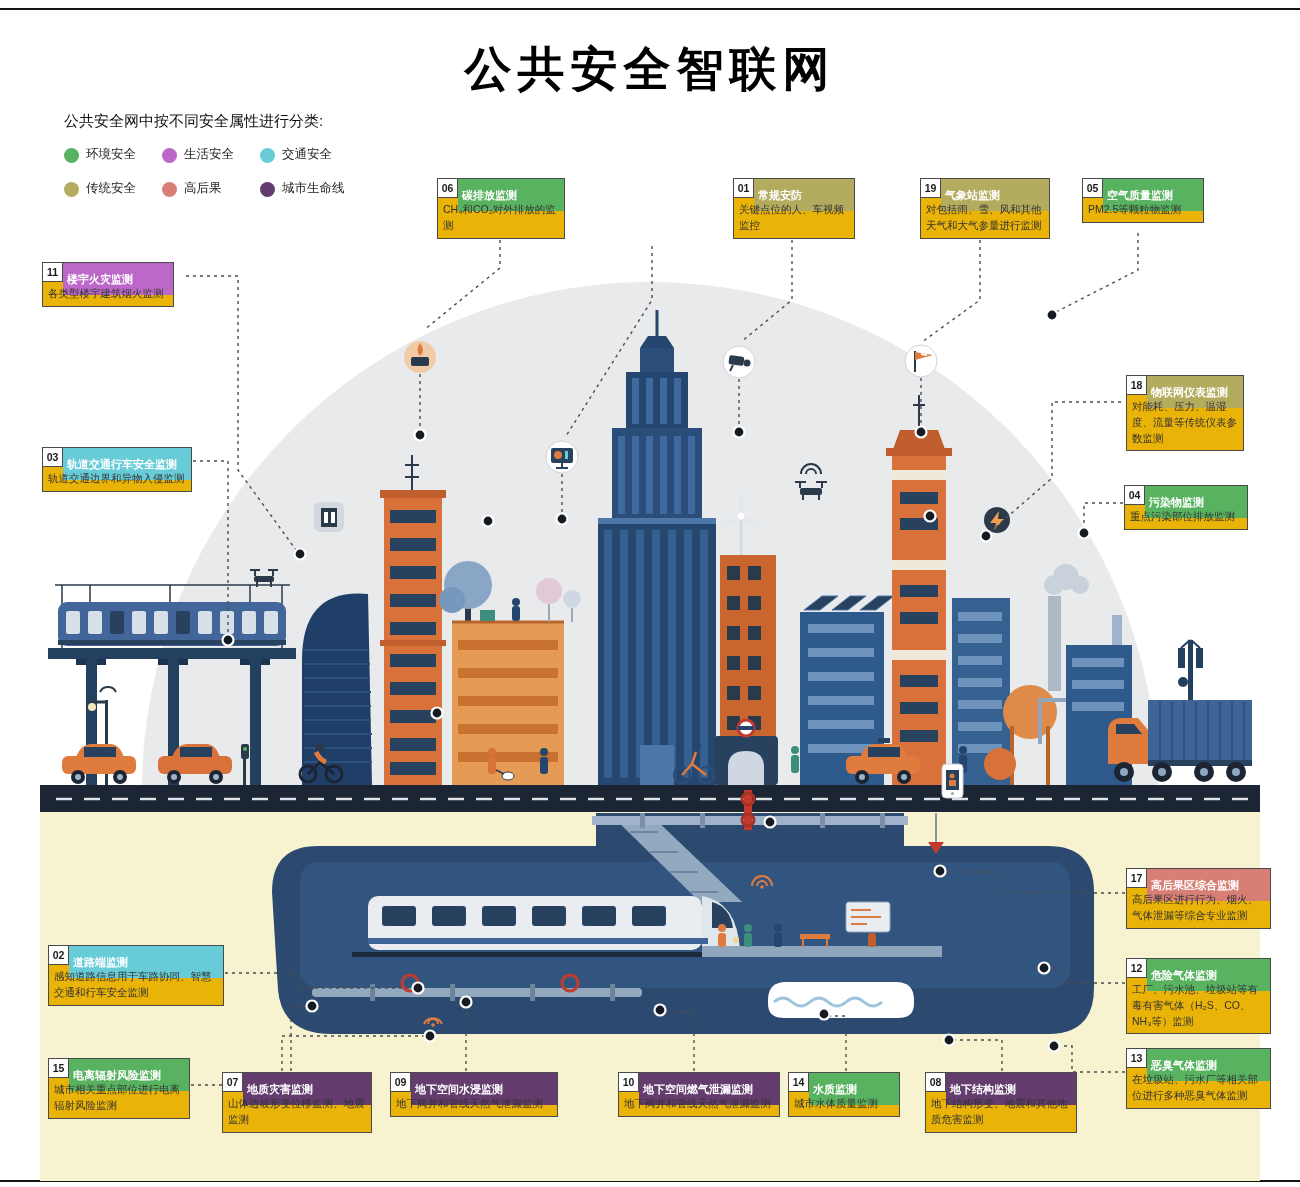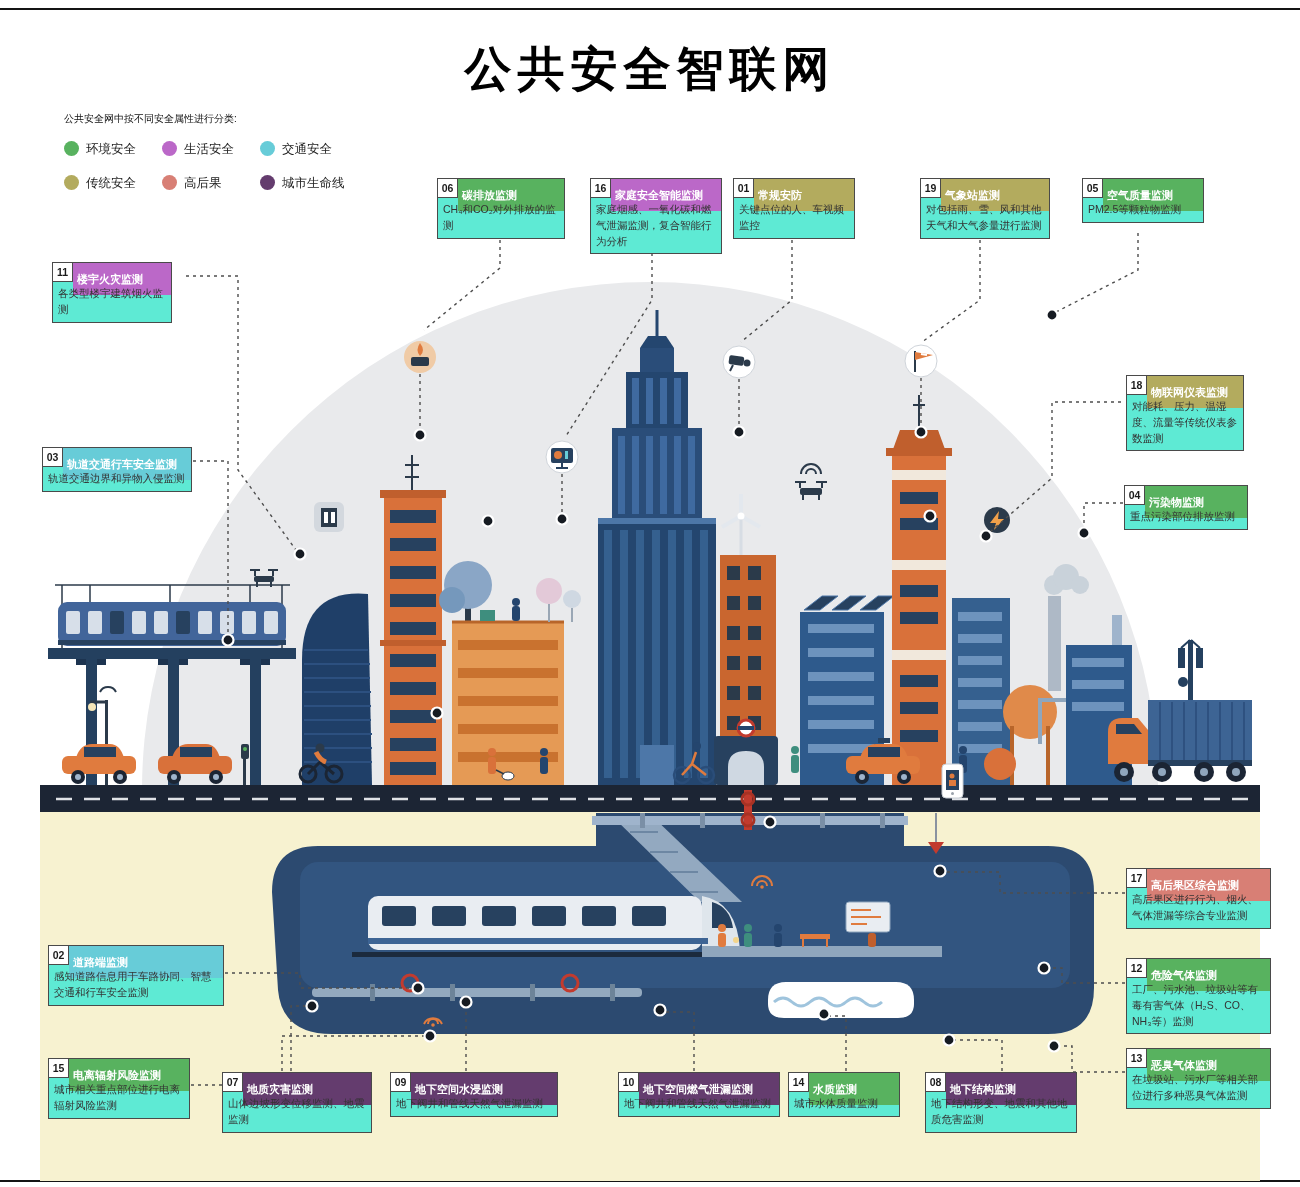--- a/index.html
+++ b/index.html
@@ -3,50 +3,50 @@
 <meta charset="utf-8">
 <style>
   html,body{margin:0;padding:0;background:#fff;}
   .canvas{position:relative;width:1300px;height:1187px;background:#fff;overflow:hidden;
           font-family:"Liberation Sans","DejaVu Sans",sans-serif;}
   .rule{position:absolute;left:0;width:1300px;height:2px;background:#141414;}
   .rule-top{top:8px}.rule-bottom{bottom:5px}
   .title{position:absolute;top:38px;left:0;width:100%;text-align:center;
          font-size:47px;font-weight:bold;letter-spacing:6px;color:#000;}
   .legend{position:absolute;left:64px;top:112px;z-index:6;}
-  .legend-caption{font-size:10px;color:#111;margin-bottom:15px;}
+  .legend-caption{font-size:15px;color:#111;margin-bottom:15px;}
   .legend-grid{display:grid;grid-template-columns:98px 98px 110px;row-gap:17px;}
-  .legend-item{display:flex;align-items:flex-start;gap:7px;font-size:12.5px;color:#222;white-space:nowrap;}
+  .legend-item{display:flex;align-items:flex-end;gap:7px;font-size:12.5px;color:#222;white-space:nowrap;}
   .dot{width:15px;height:15px;border-radius:50%;flex:0 0 auto;}
   .dot-env{background:#58b25f}.dot-life{background:#bb68c8}.dot-traffic{background:#67ccd8}
   .dot-trad{background:#b3ab5e}.dot-hc{background:#d87f75}.dot-lifeline{background:#643c6e}
 
   .city{position:absolute;left:0;top:0;width:1300px;height:1187px;z-index:1;}
 
   .callout{position:absolute;z-index:7;}
   .c-head{display:flex;border:1px solid #4a4a4a;height:18px;background:#fff;}
   .c-num{background:#fff;color:#1a1a1a;min-width:19px;display:flex;align-items:center;justify-content:center;
          font-size:10.5px;font-weight:bold;border-right:1px solid #4a4a4a;}
   .c-title{flex:1;color:#fff;font-size:11px;font-weight:bold;display:flex;align-items:center;
            padding:16px 4px;white-space:nowrap;overflow:hidden;}
-  .c-desc{border:1px solid #4a4a4a;border-top:none;background:#5eead4;font-size:10.5px;color:#333;
+  .c-desc{border:1px solid #4a4a4a;border-top:none;background:#eab308;font-size:10.5px;color:#333;
           padding:4px 5px;line-height:1.5;}
   .cat-env .c-title{background:#58b25f}
   .cat-life .c-title{background:#bb68c8}
   .cat-traffic .c-title{background:#67ccd8}
   .cat-trad .c-title{background:#b3ab5e}
   .cat-hc .c-title{background:#d87f75}
   .cat-lifeline .c-title{background:#643c6e}
 
   .pos-c06{left:437px;top:178px;width:128px}
   .pos-c16{left:590px;top:178px;width:132px}
   .pos-c01{left:733px;top:178px;width:122px}
   .pos-c19{left:920px;top:178px;width:130px}
   .pos-c05{left:1082px;top:178px;width:122px}
-  .pos-c11{left:52px;top:262px;width:120px}
+  .pos-c11{left:42px;top:262px;width:132px}
   .pos-c18{left:1126px;top:375px;width:118px}
   .pos-c03{left:42px;top:447px;width:150px}
   .pos-c04{left:1124px;top:485px;width:124px}
   .pos-c17{left:1126px;top:868px;width:145px}
   .pos-c12{left:1126px;top:958px;width:145px}
   .pos-c13{left:1126px;top:1048px;width:145px}
   .pos-c02{left:48px;top:945px;width:176px}
   .pos-c15{left:48px;top:1058px;width:142px}
   .pos-c07{left:222px;top:1072px;width:150px}
   .pos-c09{left:390px;top:1072px;width:168px}
@@ -580,27 +580,20 @@
     </g>
   </svg>
 
   <div class="callout cat-env pos-c06">
     <div class="c-head">
         <span class="c-num">06</span>
         <span class="c-title">碳排放监测</span>
       </div>
     <div class="c-desc">CH₄和CO₂对外排放的监测</div>
   </div>
-  <div class="callout cat-life pos-c16">
-    <div class="c-head">
-        <span class="c-num">16</span>
-        <span class="c-title">家庭安全智能监测</span>
-      </div>
-    <div class="c-desc">家庭烟感、一氧化碳和燃气泄漏监测，复合智能行为分析</div>
-  </div>
   <div class="callout cat-trad pos-c01">
     <div class="c-head">
         <span class="c-num">01</span>
         <span class="c-title">常规安防</span>
       </div>
     <div class="c-desc">关键点位的人、车视频监控</div>
   </div>
   <div class="callout cat-trad pos-c19">
     <div class="c-head">
         <span class="c-num">19</span>

